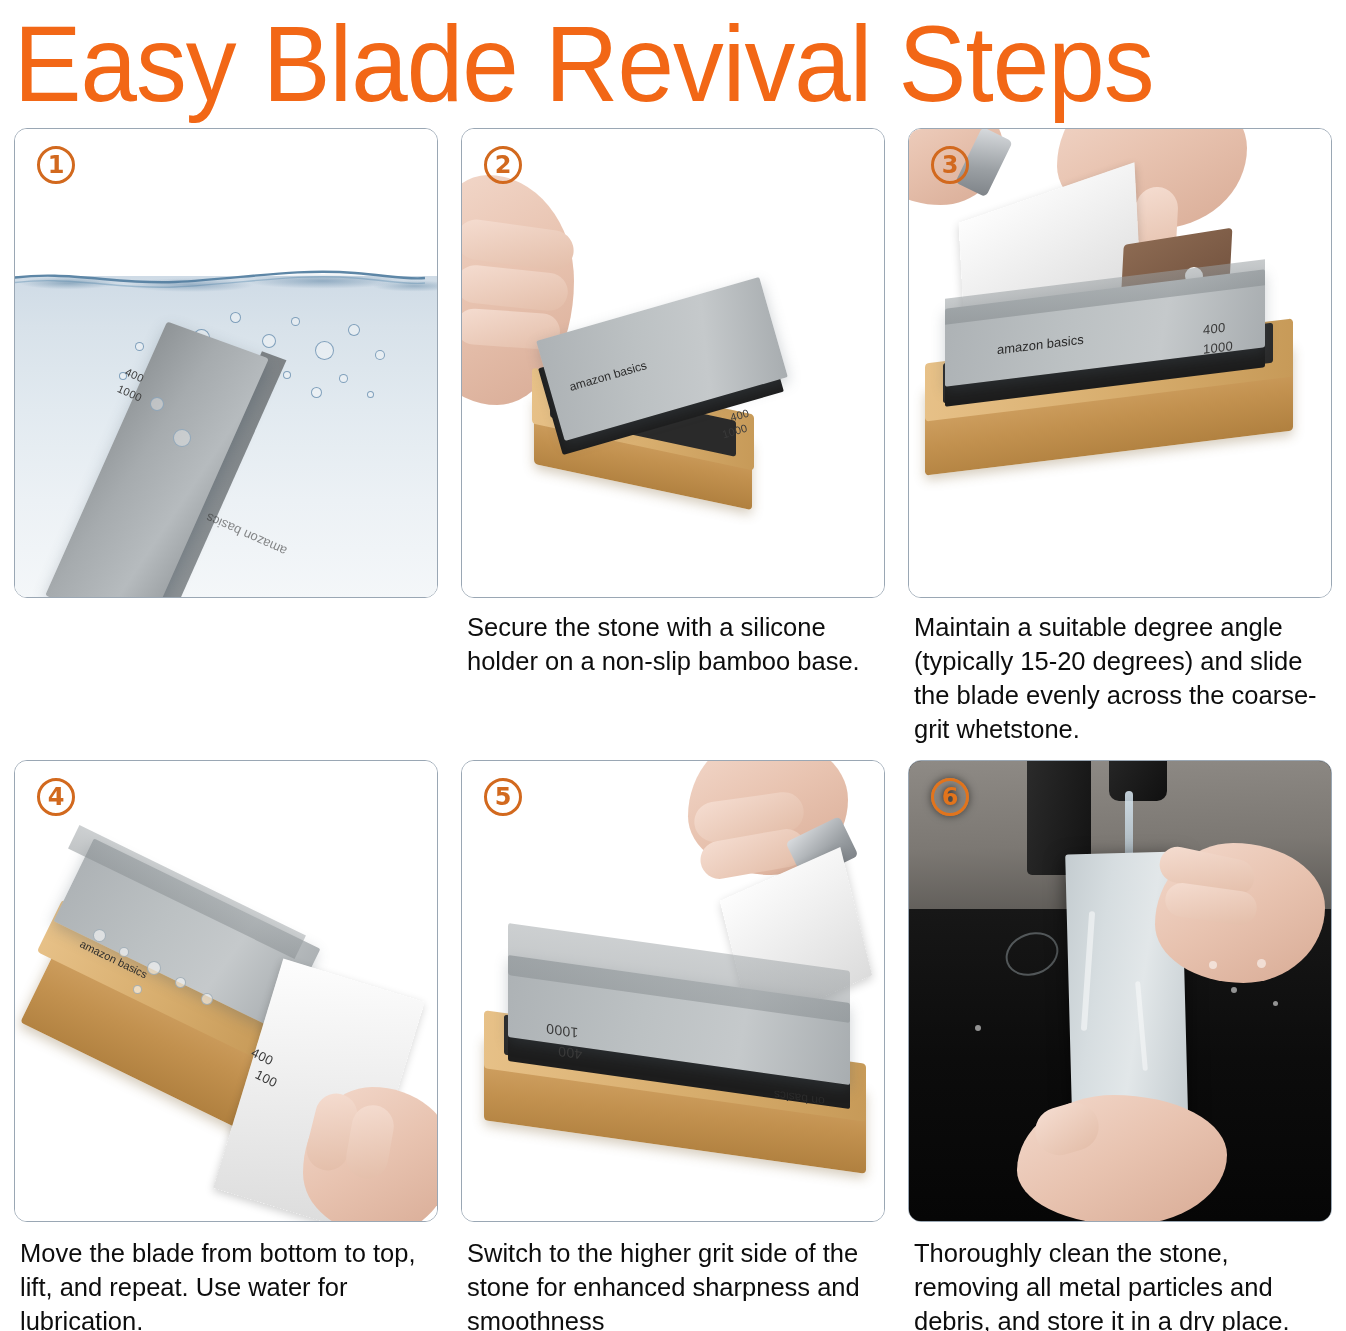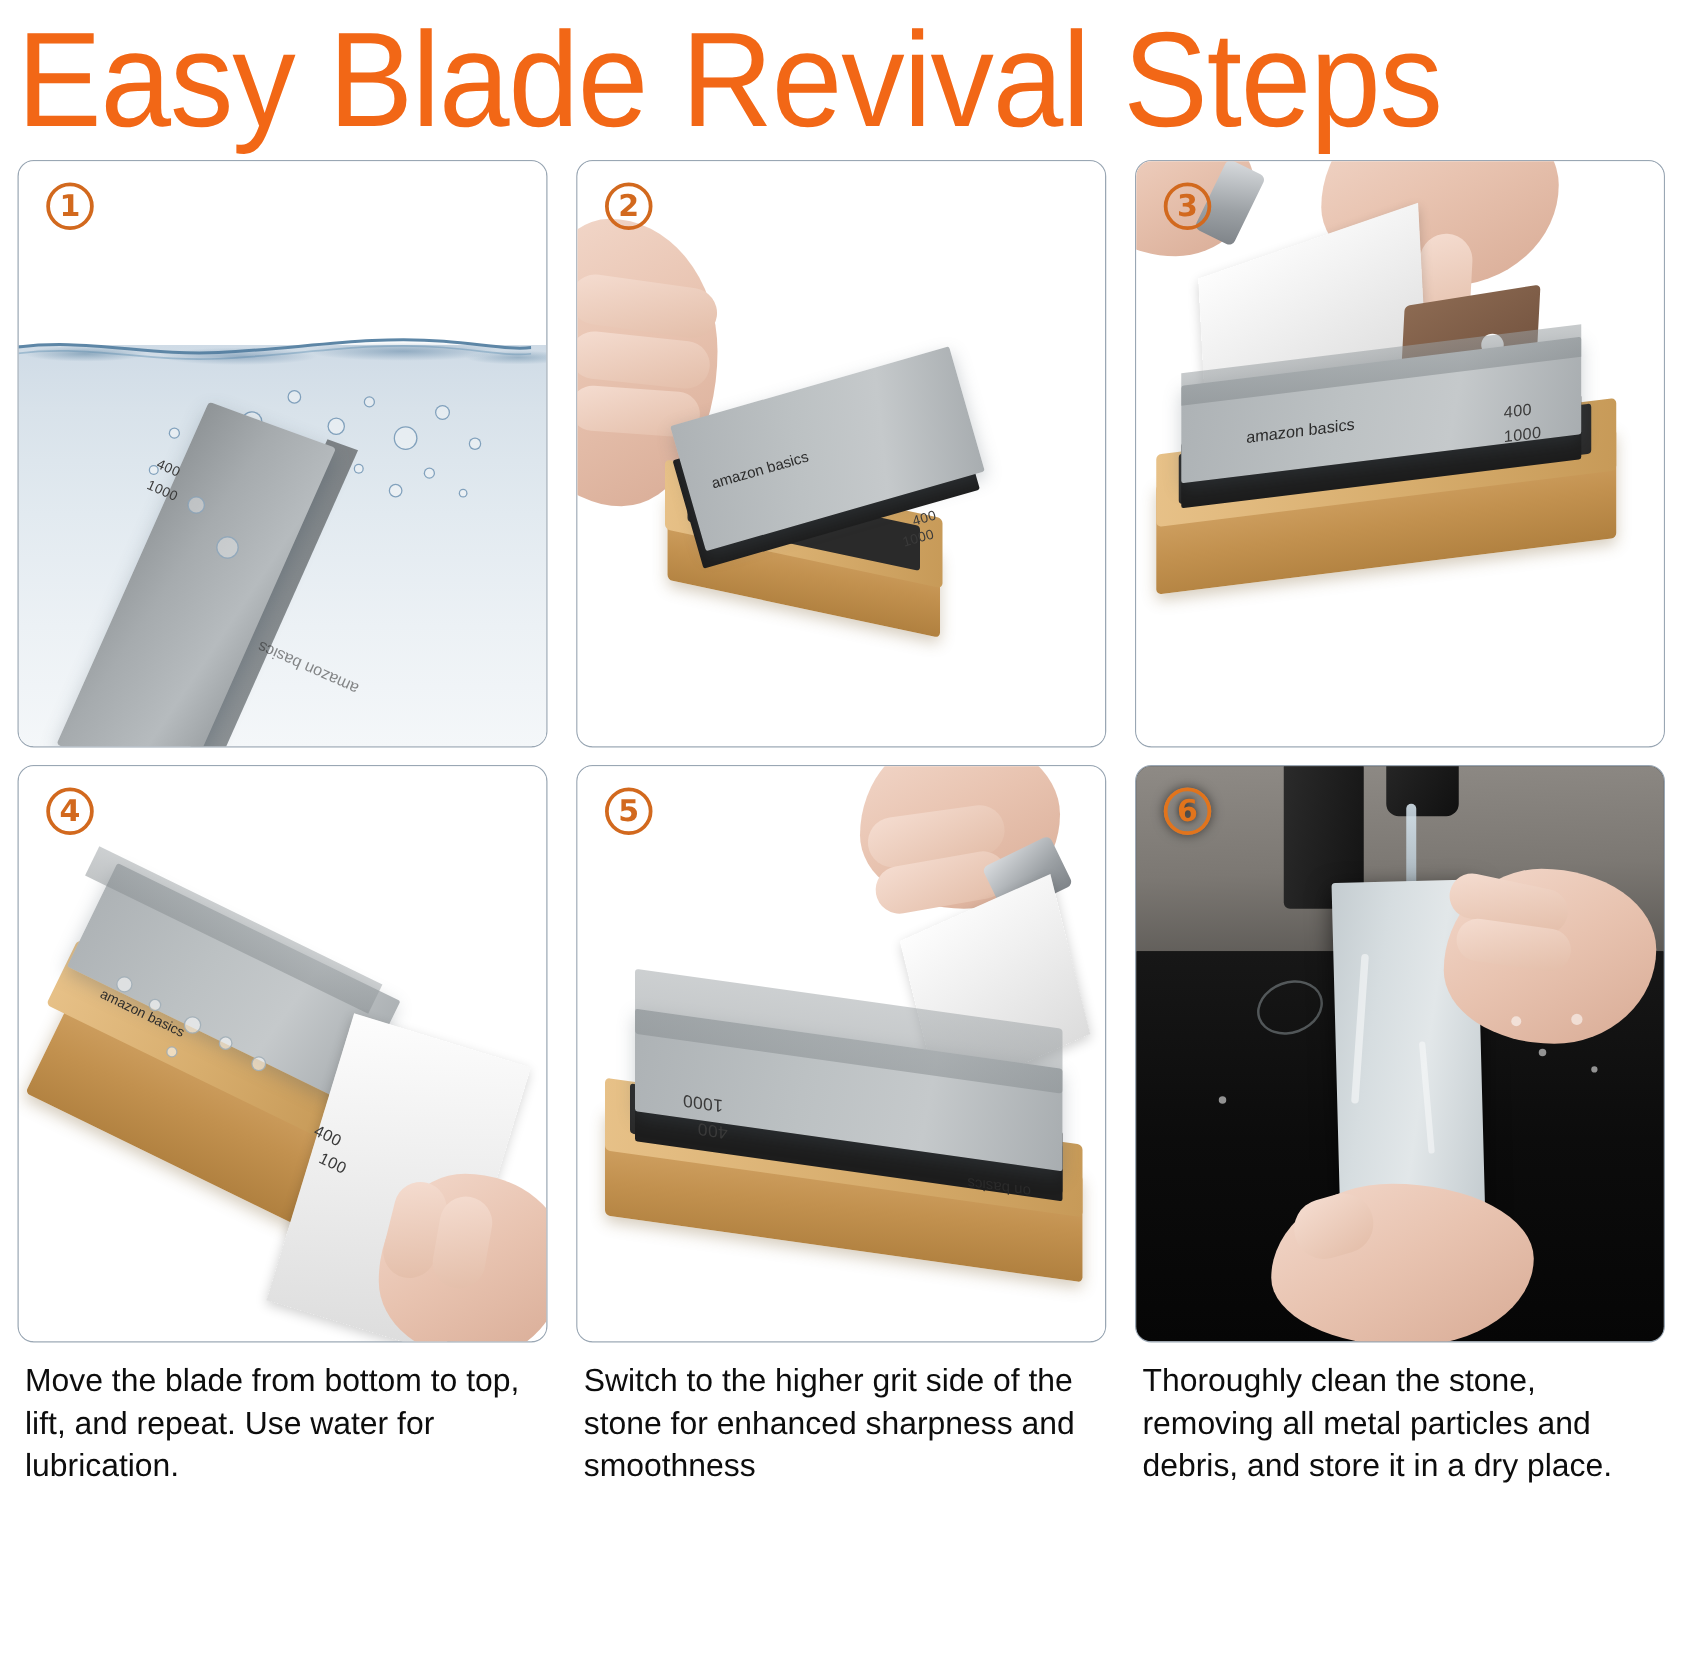--- a/index.html
+++ b/index.html
@@ -321,20 +321,21 @@
           <div class="bamboo-well" style="left:88px;top:272px;width:186px;height:36px;transform:skewY(12deg)"></div>
 
           <div class="stone-black" style="left:84px;top:206px;width:230px;height:90px;transform:rotate(-16deg)"></div>
           <div class="stone-body" style="left:84px;top:178px;width:232px;height:104px;transform:rotate(-16deg)"></div>
 
           <div class="brand" style="position:absolute;left:106px;top:240px;transform:rotate(-16deg);font-size:12px">amazon basics</div>
           <div class="stone-text" style="left:268px;top:280px;transform:rotate(-16deg)">400</div>
           <div class="stone-text" style="left:260px;top:296px;transform:rotate(-16deg)">1000</div>
         </div>
       </div>
+      <p class="caption">Secure the stone with a silicone holder on a non-slip bamboo base.</p>
     </div>
 
     <div class="step">
       <div class="card">
         <div class="badge">3</div>
         <div class="art studio">
           <div class="hand" style="left:-36px;top:-34px;width:130px;height:110px"></div>
           <div class="handle" style="left:58px;top:2px;width:34px;height:62px;transform:rotate(26deg)"></div>
 
           <div class="hand" style="left:148px;top:-50px;width:190px;height:150px"></div>
@@ -352,20 +353,21 @@
 
           <div class="stone-black" style="left:36px;top:206px;width:320px;height:52px;transform:skewY(-7deg)"></div>
           <div class="stone-body" style="left:36px;top:160px;width:320px;height:78px;transform:skewY(-7deg)"></div>
           <div class="stone-edge" style="left:36px;top:150px;width:320px;height:26px;transform:skewY(-7deg);opacity:.55"></div>
 
           <div class="brand" style="position:absolute;left:88px;top:208px;transform:skewY(-7deg)">amazon basics</div>
           <div class="stone-text" style="left:294px;top:192px;font-size:13px;transform:skewY(-7deg)">400</div>
           <div class="stone-text" style="left:294px;top:211px;font-size:13px;transform:skewY(-7deg)">1000</div>
         </div>
       </div>
+      <p class="caption">Maintain a suitable degree angle (typically 15-20 degrees) and slide the blade evenly across the coarse-grit whetstone.</p>
     </div>
 
     <div class="step row2">
       <div class="card">
         <div class="badge">4</div>
         <div class="art studio">
           <div class="bamboo" style="left:18px;top:206px;width:250px;height:116px;transform:rotate(26deg)"></div>
           <div class="bamboo-top" style="left:22px;top:190px;width:248px;height:58px;transform:rotate(26deg)"></div>
           <div class="stone-black" style="left:40px;top:176px;width:250px;height:34px;transform:rotate(26deg)"></div>
 

